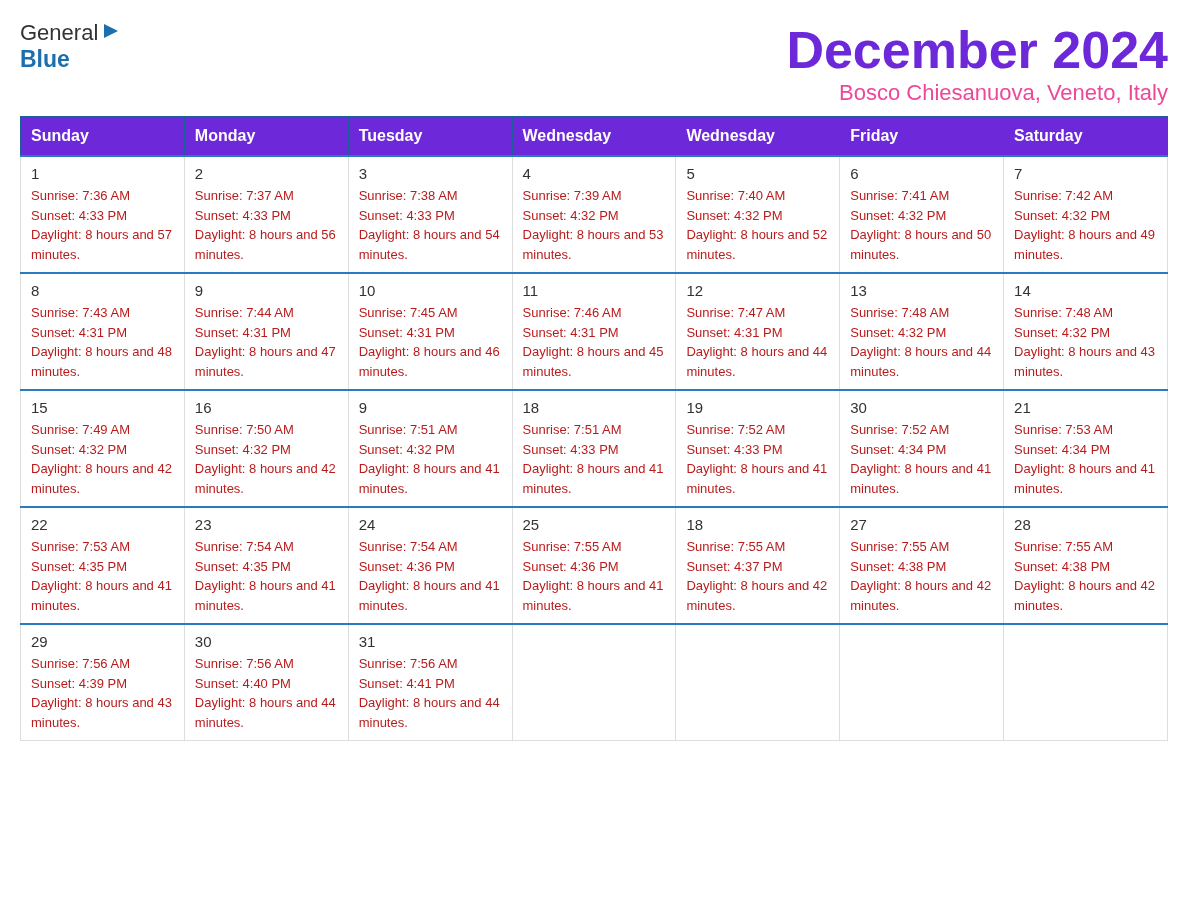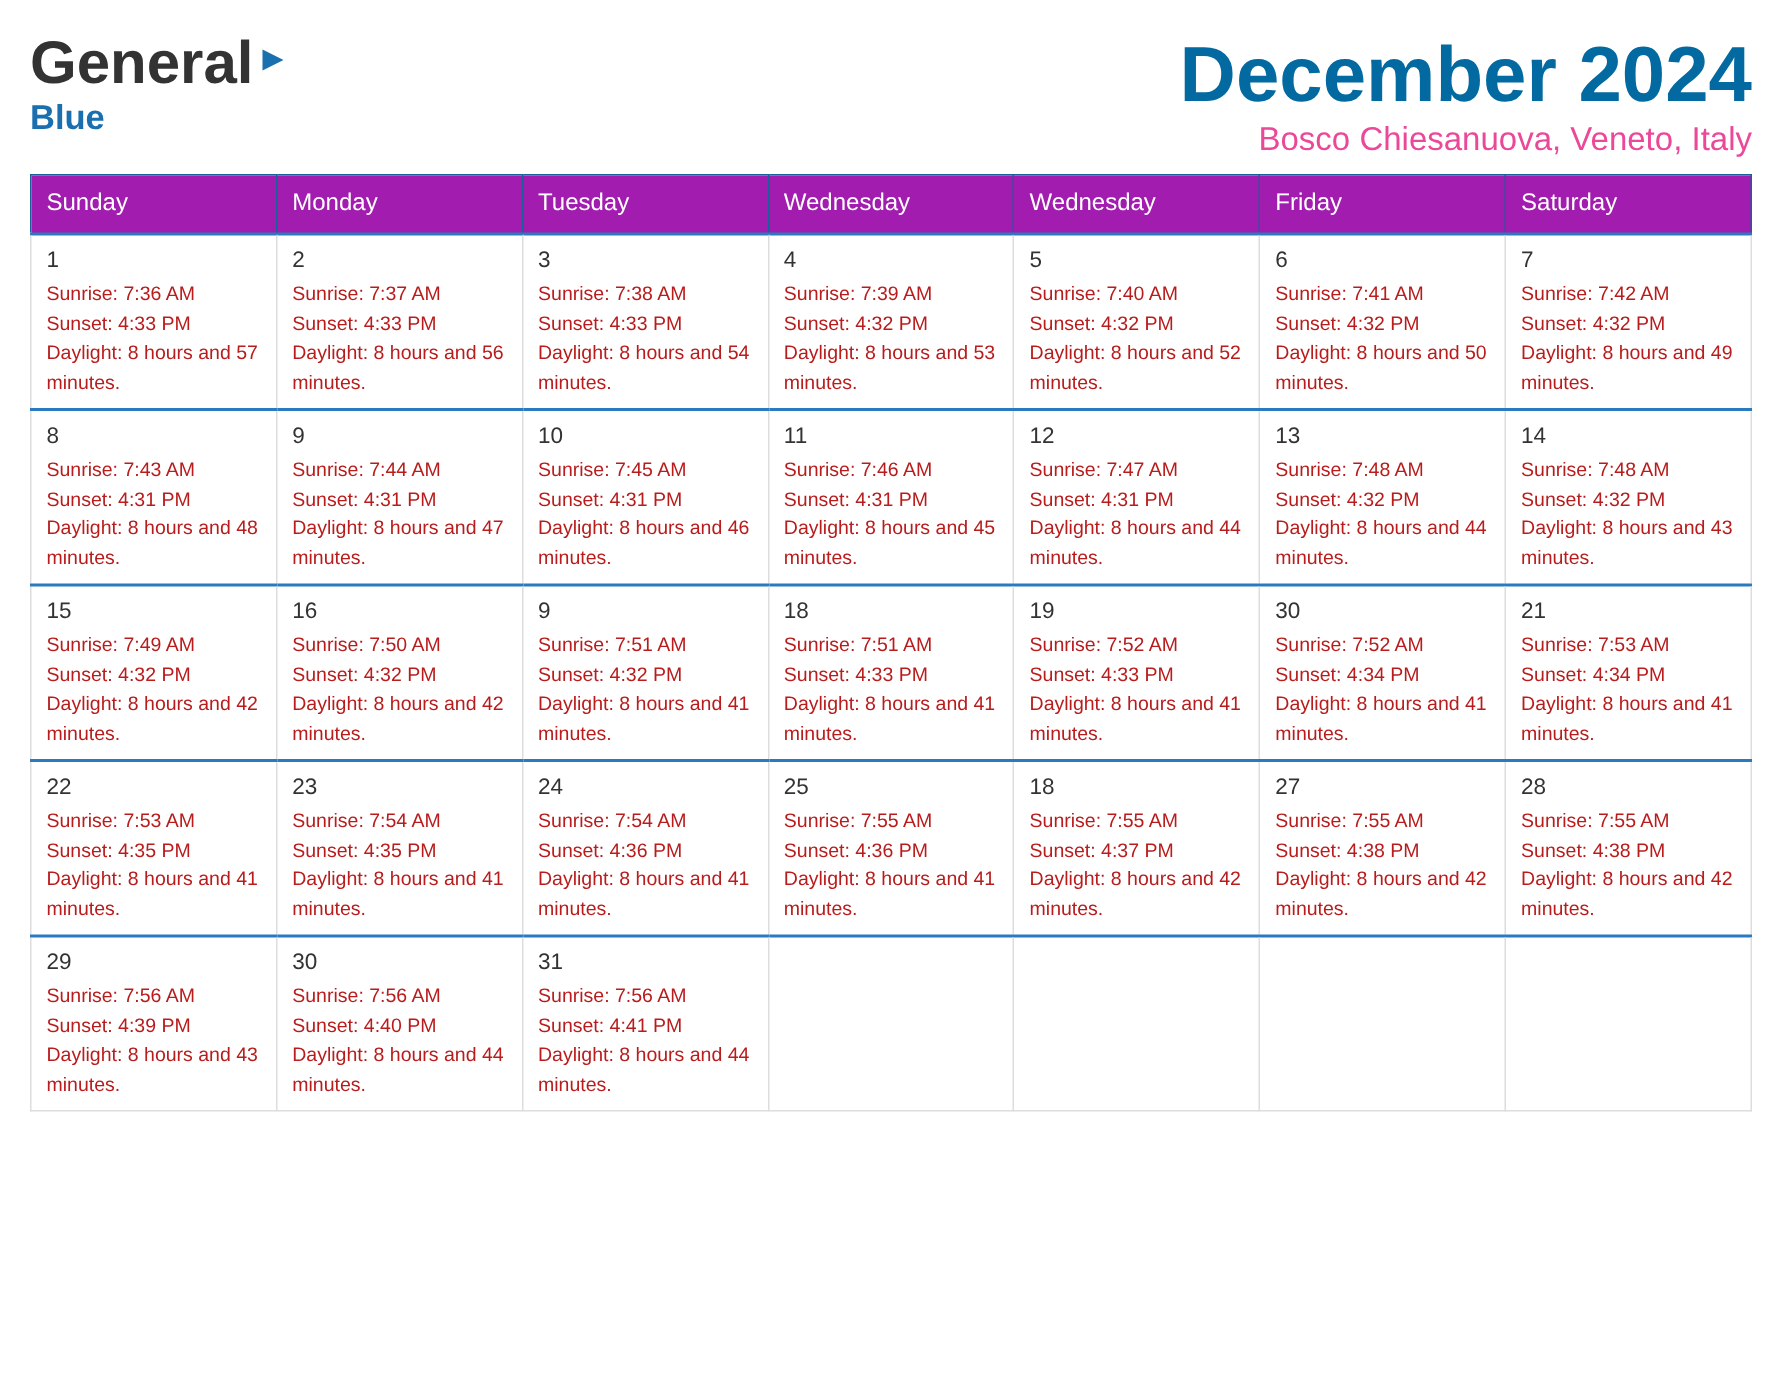--- a/index.html
+++ b/index.html
@@ -24,37 +24,37 @@
     .logo-row {
       display: flex;
       align-items: center;
     }
     .title-block {
       text-align: right;
     }
     .title-block h1 {
       font-size: 52px;
       font-weight: bold;
-      color: #0369a1;
+      color: #6d28d9;
     }
     .title-block h2 {
       font-size: 22px;
       font-weight: normal;
       color: #ec4899;
     }
     .calendar {
       width: 100%;
       border-collapse: collapse;
       margin-top: 8px;
     }
     .calendar th {
-      background-color: #a21caf;
+      background-color: #6d28d9;
       color: #fff;
       font-size: 16px;
-      font-weight: normal;
+      font-weight: bold;
       padding: 10px 10px;
       text-align: left;
       border: 1px solid #1a5f99;
     }
     .calendar td {
       vertical-align: top;
       padding: 8px 10px;
       border: 1px solid #ccc;
       border-top: 2px solid #2a7abf;
       font-size: 13px;
@@ -79,22 +79,22 @@
     .day-info {
       font-size: 13px;
       line-height: 1.5;
       color: #b91c1c;
     }
     .empty {
       background: #fff;
       border-top: 2px solid #2a7abf;
     }
     .logo-text-general {
-      font-size: 40px;
-      font-weight: bold;
+      font-size: 22px;
+      font-weight: normal;
       color: #333;
     }
     .logo-arrow {
       display: inline-block;
       margin-left: 2px;
       vertical-align: middle;
     }
     .logo-text-blue {
       font-size: 23px;
       font-weight: bold;

